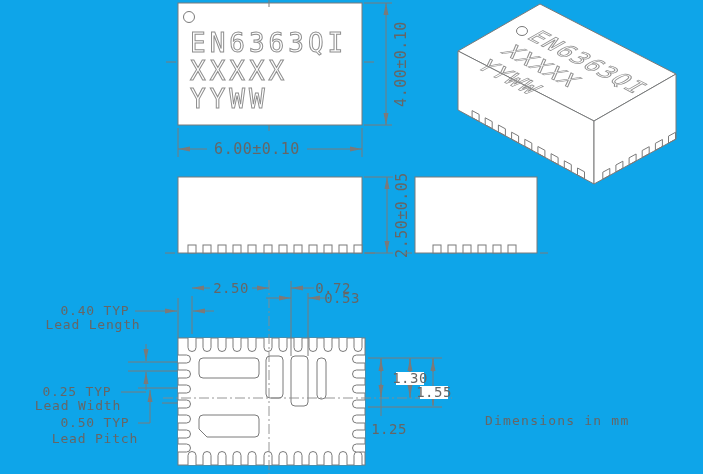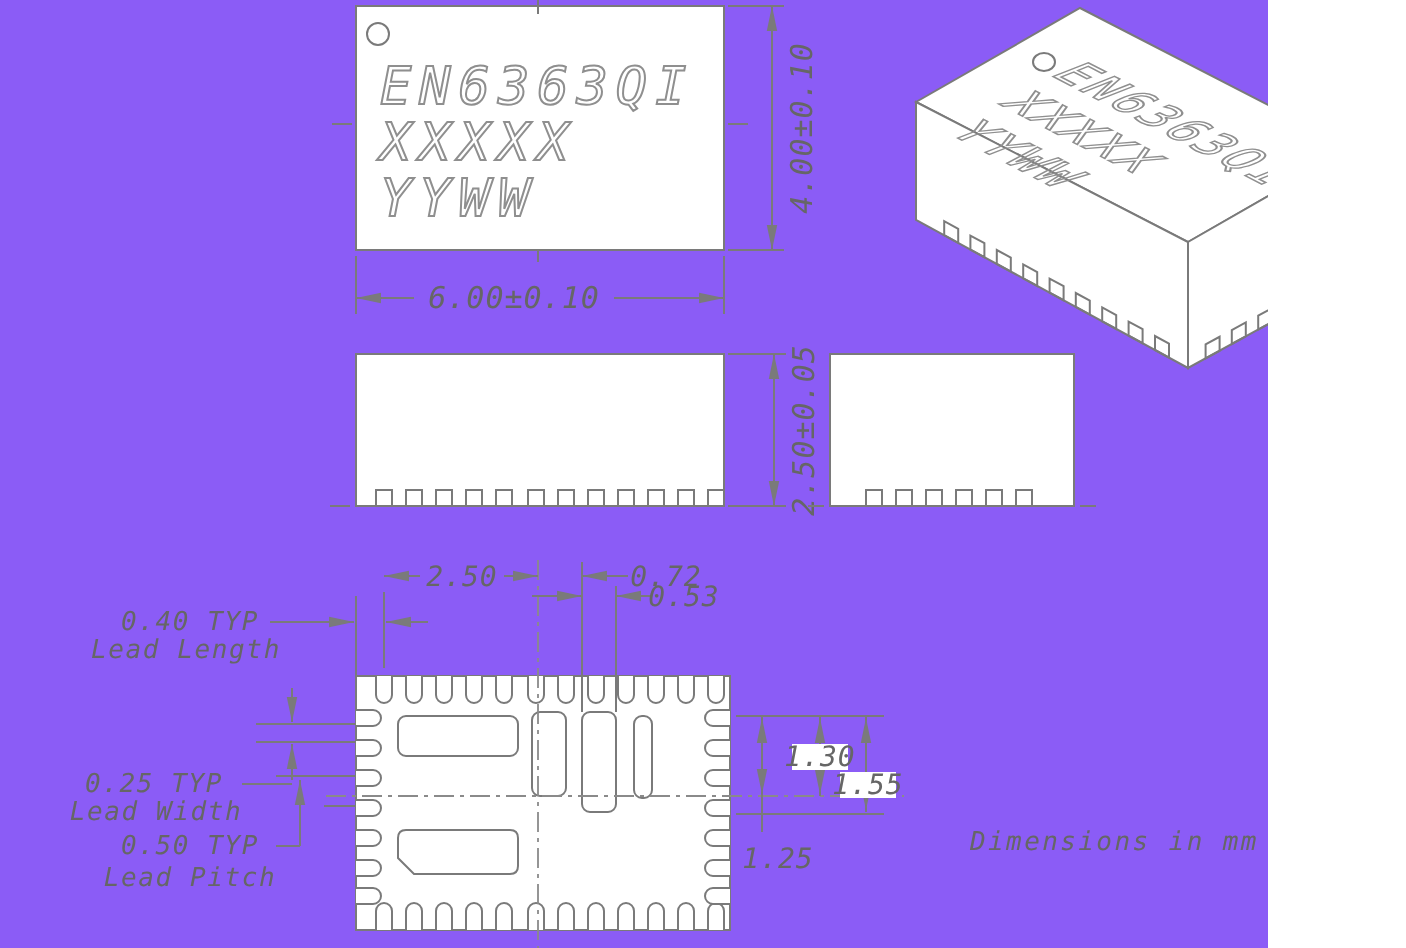--- a/index.html
+++ b/index.html
@@ -1,17 +1,17 @@
 <!DOCTYPE html>
 <html><head>
 <meta charset="utf-8">
 <style>
   html,body{margin:0;padding:0;background:#ffffff;}
-  .stage{position:relative;width:634px;height:474px;background:#8b5cf6;overflow:hidden;
-         font-family:"DejaVu Sans Mono",monospace;font-style:italic;}
+  .stage{position:relative;width:703px;height:474px;background:#0ea5e9;overflow:hidden;
+         font-family:"DejaVu Sans Mono",monospace;}
   svg text{font-family:"DejaVu Sans Mono",monospace;}
   .dimtxt{fill:#666;font-size:15px;letter-spacing:0.5px;}
   .dimtxt-s{fill:#666;font-size:14px;letter-spacing:0.5px;}
   .lbltxt{fill:#666;font-size:13px;letter-spacing:0.8px;}
   .marktxt{fill:none;stroke:#8f8f8f;stroke-width:1;font-size:26px;letter-spacing:4px;}
   .isotxt{fill:none;stroke:#8f8f8f;stroke-width:0.9;font-size:23px;letter-spacing:1.6px;}
   .ln{stroke:#7a7a7a;stroke-width:1;fill:none;}
   .lnf{stroke:#7a7a7a;stroke-width:1;fill:#ffffff;}
   .cl{stroke:#8a8a8a;stroke-width:0.9;fill:none;stroke-dasharray:10 3 2 3;}
 </style>

